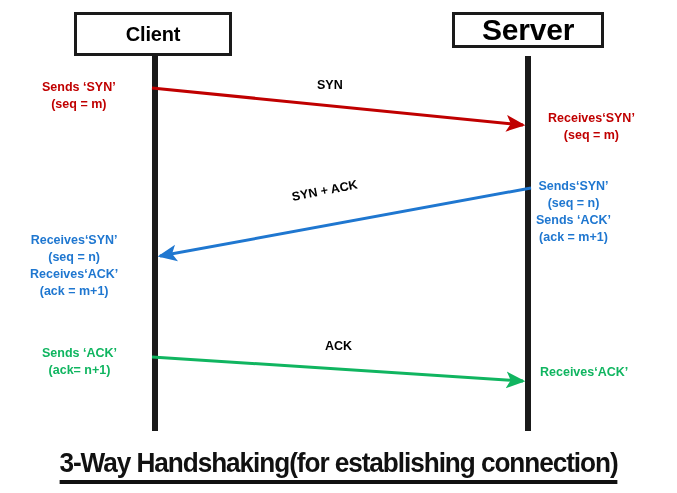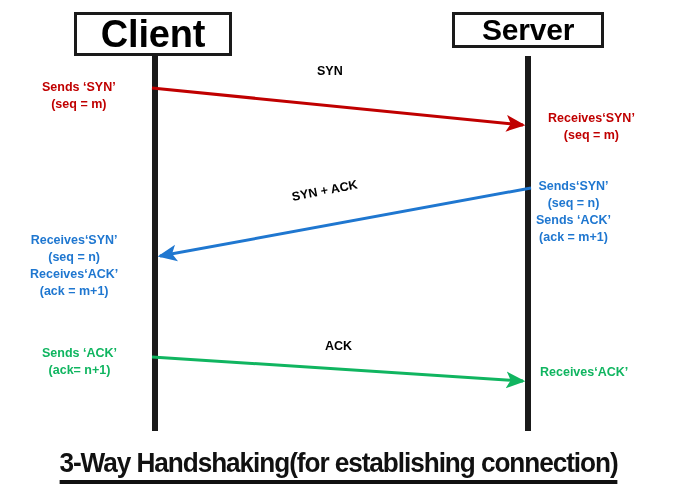--- a/index.html
+++ b/index.html
@@ -33,21 +33,21 @@
     background: #ffffff;
     display: flex;
     align-items: center;
     justify-content: center;
     font-weight: bold;
     color: #000000;
     letter-spacing: -0.2px;
   }
   #client-box {
     left: 74px;  top: 12px;  width: 158px; height: 44px;
-    font-size: 38px;
+    font-size: 20px;
   }
   #server-box {
     left: 452px; top: 12px;  width: 152px; height: 36px;
     font-size: 30px;
   }
 
   
   .note {
     position: absolute;
     font-size: 12.5px;
@@ -69,21 +69,21 @@
   #note-server-ack   { left: 540px; top: 364px; }
 
   
   .arrow-label {
     position: absolute;
     font-size: 12.5px;
     font-weight: bold;
     color: #000000;
     white-space: nowrap;
   }
-  #label-syn     { left: 317px; top: 64px;  }
+  #label-syn     { left: 317px; top: 78px;  }
   #label-synack  { left: 292px; top: 190px; transform: rotate(-11deg); transform-origin: left center; }
   #label-ack     { left: 325px; top: 339px; text-align: center; }
 
   
   #caption {
     position: absolute;
     left: 0;
     top: 448px;
     width: 677px;
     text-align: center;

